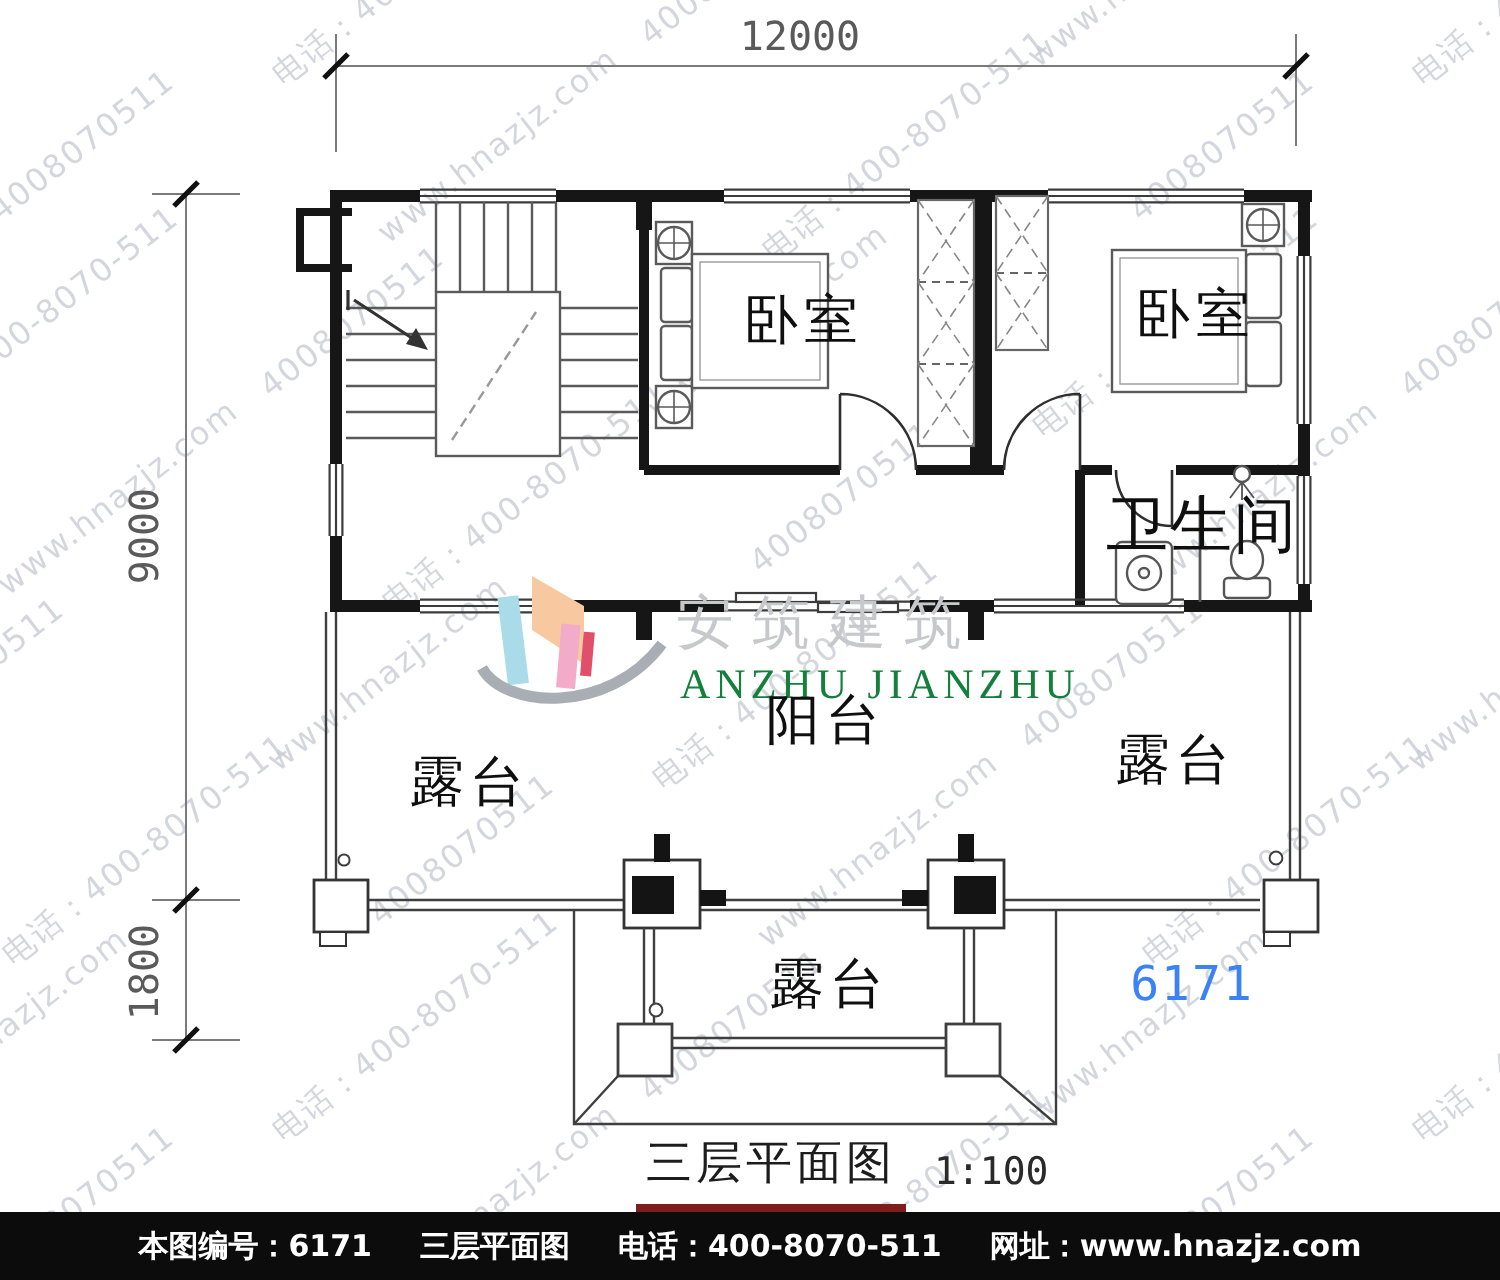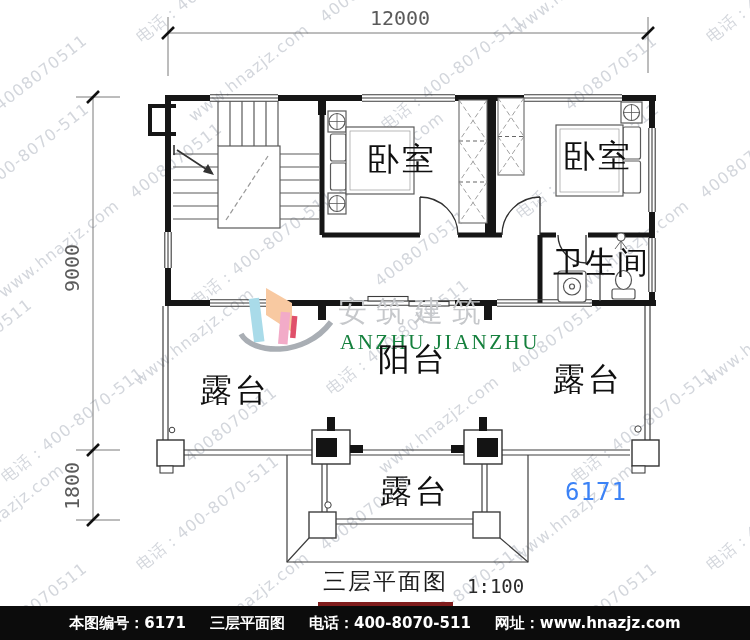--- a/index.html
+++ b/index.html
@@ -10,21 +10,21 @@
   .layer{position:absolute;left:0;top:0;width:750px;height:640px;}
   
   #wm-layer{z-index:0;pointer-events:none;}
   .wm{position:absolute;white-space:nowrap;font-size:16px;letter-spacing:1px;
       transform:rotate(-38deg);opacity:.8;}
   
   #plan-svg{position:absolute;left:0;top:0;z-index:1;}
   
   .lbl{position:absolute;transform:translate(-50%,-50%);z-index:3;
        color:#0f0f0f;white-space:nowrap;}
-  .room{font-size:32px;letter-spacing:3px;font-weight:500;}
+  .room{font-size:27px;letter-spacing:3px;font-weight:500;}
   .dim{color:#5a5a5a;font-family:"DejaVu Sans Mono","Liberation Mono",monospace;
        font-size:20px;letter-spacing:0;}
   .dim.vert{transform:translate(-50%,-50%) rotate(-90deg);}
   .plan-num{font-family:"DejaVu Sans Mono","Liberation Mono",monospace;
        font-size:24px;letter-spacing:1px;color:#3b82f6;}
   
   #logo{position:absolute;left:238px;top:288px;width:262px;height:74px;z-index:2;}
   #logo .cn{position:absolute;left:100px;top:4px;font-size:29px;letter-spacing:9px;
        color:#c6c8cb;font-weight:500;white-space:nowrap;}
   #logo .en{position:absolute;left:102px;top:42px;font-size:21px;letter-spacing:2.5px;

